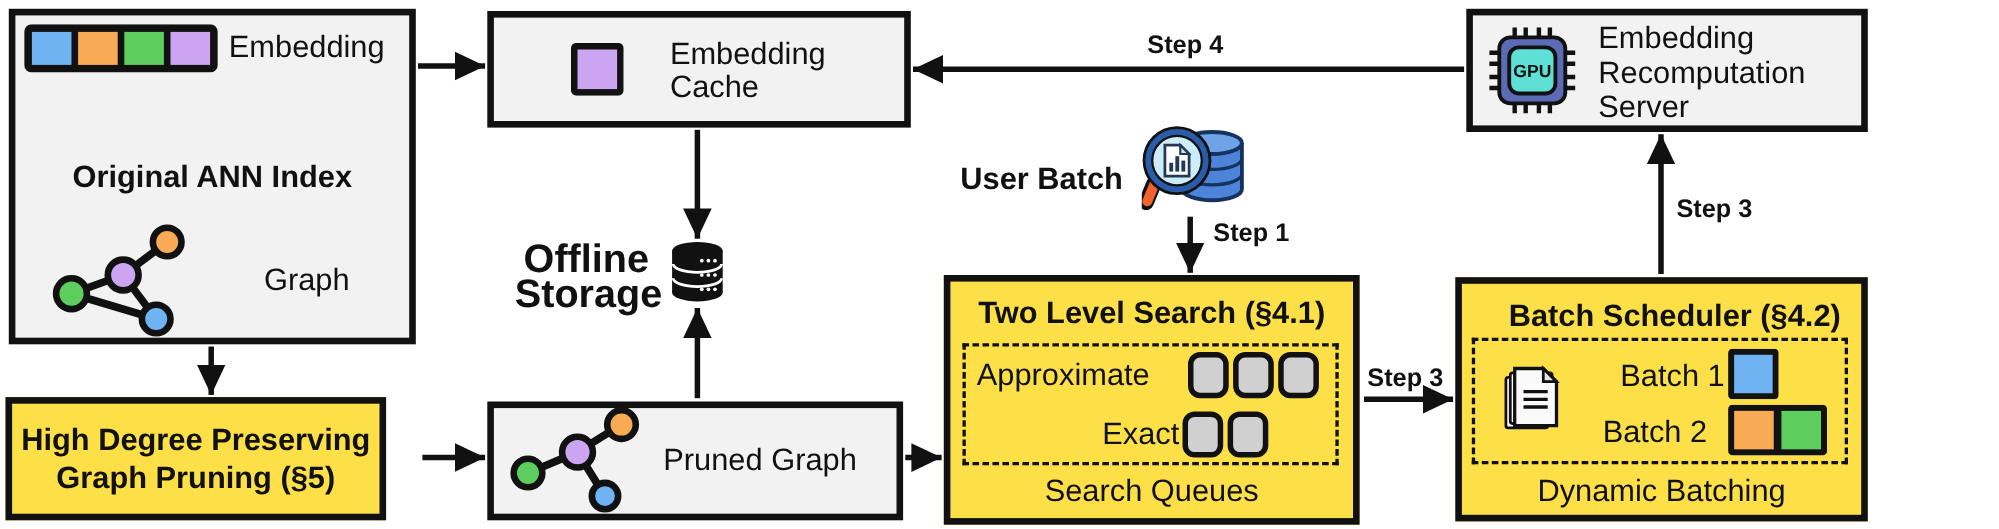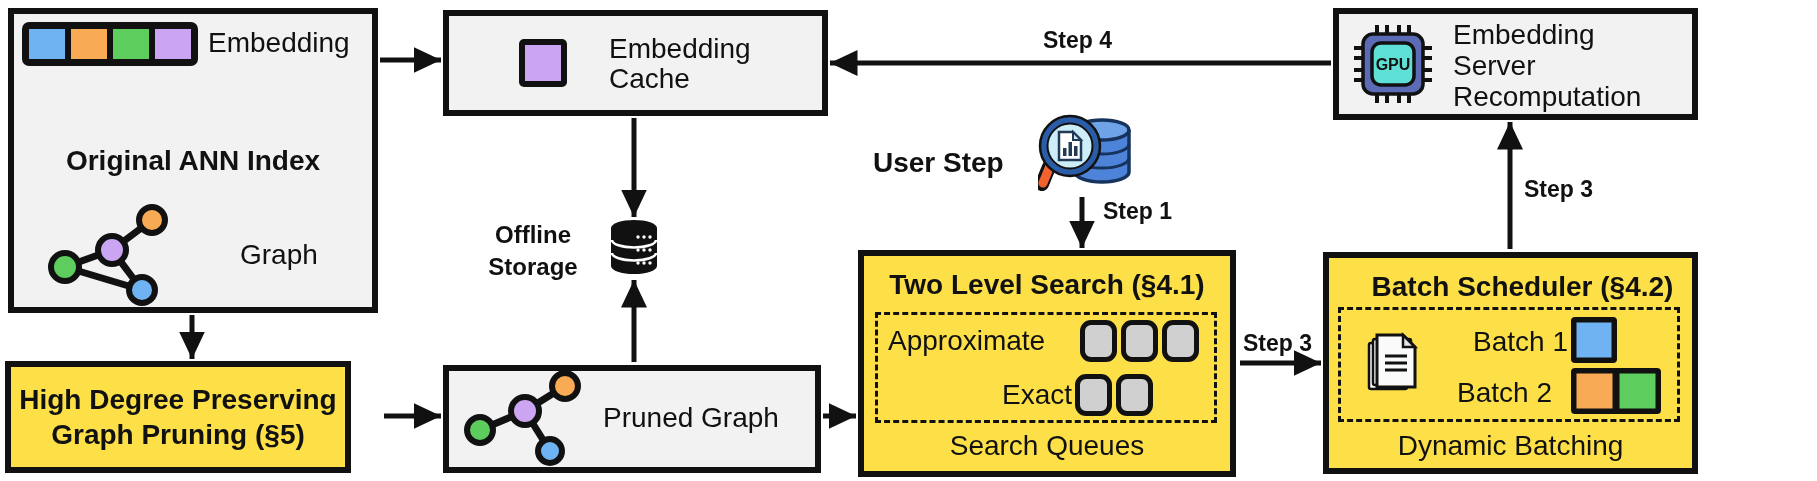--- a/index.html
+++ b/index.html
@@ -89,21 +89,21 @@
     <svg class="abs" style="left:70px; top:23px;" width="48" height="48" viewBox="0 0 48 48">
       <rect x="0" y="0" width="48" height="48" rx="5" fill="#111"></rect>
       <rect x="6" y="6" width="36" height="36" fill="#CBA5F1"></rect>
     </svg>
     <div style="position:absolute; left:160px; top:18px; font-size:28px; line-height:30px;">
       <div>Embedding</div>
       <div>Cache</div>
     </div>
   </div>
 
-  <div style="position:absolute; left:468px; top:219px; width:130px; text-align:center; font-size:24px; line-height:32px; font-weight:bold;">
+  <div style="position:absolute; left:468px; top:219px; width:130px; text-align:center; font-size:36px; line-height:32px; font-weight:bold;">
     <div>Offline</div>
     <div>Storage</div>
   </div>
   <svg class="abs" style="left:609px; top:219px;" width="50" height="56" viewBox="0 0 50 56">
     <rect x="2" y="9" width="46" height="38" fill="#111"></rect>
     <ellipse cx="25" cy="9" rx="23" ry="8" fill="#111"></ellipse>
     <ellipse cx="25" cy="47" rx="23" ry="8" fill="#111"></ellipse>
     <path d="M3,21 a22,7.5 0 0 0 44,0" stroke="#fff" stroke-width="2.5" fill="none"></path>
     <path d="M3,34 a22,7.5 0 0 0 44,0" stroke="#fff" stroke-width="2.5" fill="none"></path>
     <g fill="#fff">
@@ -129,21 +129,21 @@
       <g stroke="#111" stroke-width="6">
         <circle cx="105" cy="17" r="13" fill="#F8AB54"></circle>
         <circle cx="65" cy="42" r="14" fill="#CBA5F1"></circle>
         <circle cx="20" cy="61" r="13" fill="#5DCE5D"></circle>
         <circle cx="90" cy="82" r="12" fill="#6FB3F2"></circle>
       </g>
     </svg>
     <span class="t" style="left:154px; top:32px;">Pruned Graph</span>
   </div>
 
-  <span class="t b" style="left:873px; top:148px;">User Step</span>
+  <span class="t b" style="left:873px; top:148px;">User Batch</span>
   <svg class="abs" style="left:1038px; top:110px;" width="100" height="88" viewBox="0 0 100 88">
     <path d="M37,20 v42 a27,10 0 0 0 54,0 v-42" fill="#4d84d9" stroke="#16335e" stroke-width="3.5"></path>
     <path d="M37,34 a27,10 0 0 0 54,0" stroke="#16335e" stroke-width="3" fill="none"></path>
     <path d="M37,48 a27,10 0 0 0 54,0" stroke="#16335e" stroke-width="3" fill="none"></path>
     <ellipse cx="64" cy="20" rx="27" ry="10" fill="#6ea3e8" stroke="#16335e" stroke-width="3.5"></ellipse>
     <line x1="11" y1="57" x2="4" y2="74" stroke="#111" stroke-width="14" stroke-linecap="round"></line>
     <line x1="12" y1="56" x2="5" y2="73" stroke="#f2622e" stroke-width="9" stroke-linecap="round"></line>
     <circle cx="32" cy="36" r="26" fill="#cdeef8" stroke="#2a5ca8" stroke-width="7"></circle>
     <circle cx="32" cy="36" r="30" fill="none" stroke="#111" stroke-width="2.5"></circle>
     <circle cx="32" cy="36" r="22.5" fill="none" stroke="#111" stroke-width="2"></circle>
@@ -218,18 +218,18 @@
           <line x1="70" y1="34" x2="79" y2="34"></line>
         <line x1="70" y1="46" x2="79" y2="46"></line>
           <line x1="70" y1="56" x2="79" y2="56"></line>
       </g>
       <rect x="10" y="10" width="60" height="60" rx="10" fill="#5b6bb5" stroke="#111" stroke-width="3.5"></rect>
       <rect x="19" y="19" width="42" height="42" rx="9" fill="#5fe0d6" stroke="#111" stroke-width="3.5"></rect>
       <text x="40" y="46" text-anchor="middle" font-size="16" font-weight="bold" fill="#111">GPU</text>
     </svg>
     <div style="position:absolute; left:114px; top:5px; font-size:28px; line-height:31px;">
       <div>Embedding</div>
+      <div>Recomputation</div>
       <div>Server</div>
-      <div>Recomputation</div>
     </div>
   </div>
 
 </div>
 
 </body></html>

